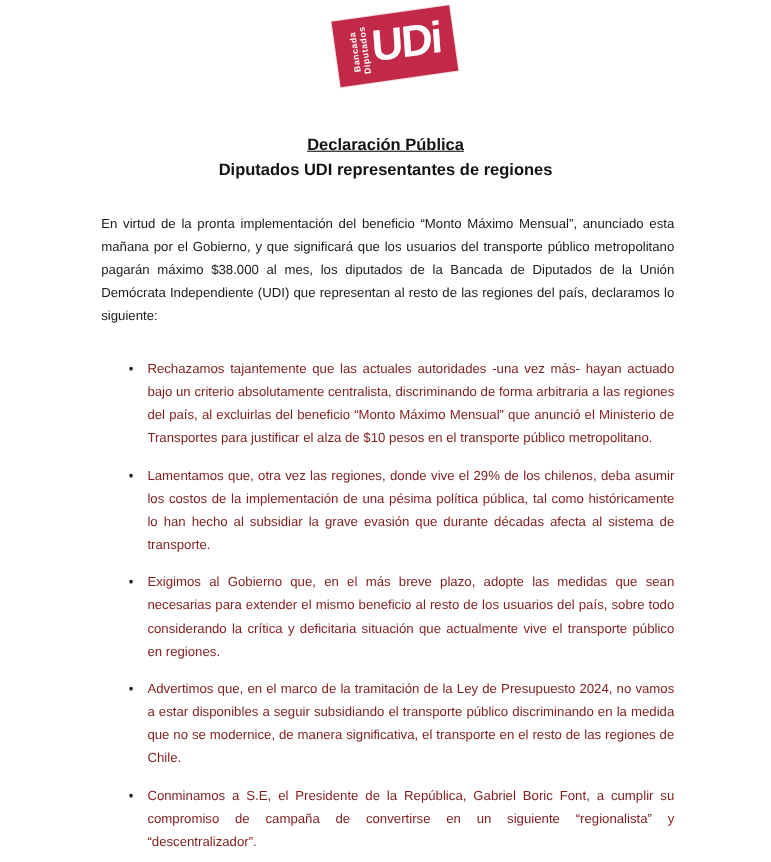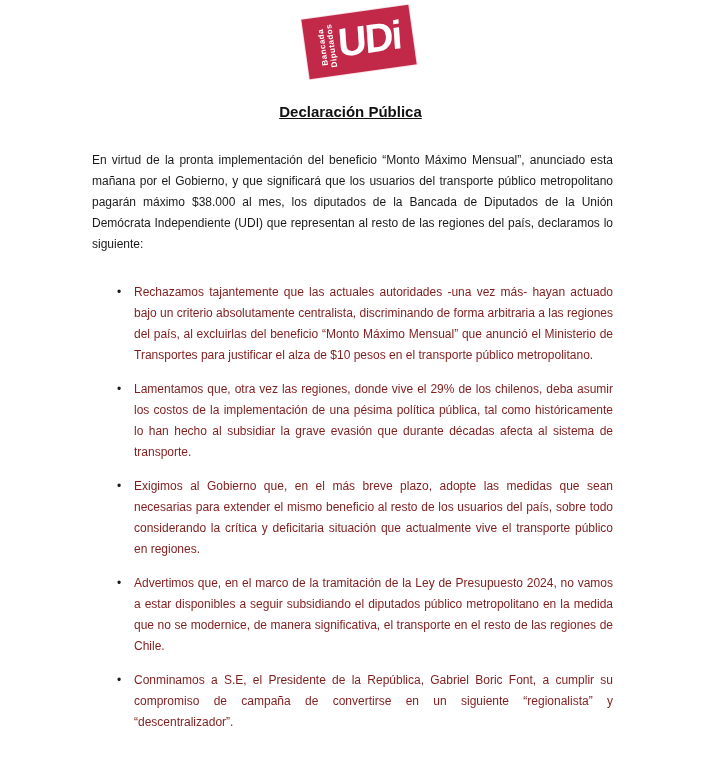--- a/index.html
+++ b/index.html
@@ -49,21 +49,21 @@
     color: #ffffff;
     font-weight: bold;
     font-size: 40px;
     line-height: 40px;
     letter-spacing: -2px;
     transform: skewX(-4deg);
     padding-bottom: 4px;
   }
   
   .title-block {
-    margin-top: 4px;
+    margin-top: 24px;
     text-align: center;
     font-weight: bold;
     font-size: 15px;
     line-height: 23px;
     color: #111111;
   }
   .title-line1 { text-decoration: underline; }
   
   .content {
     width: 521px;
@@ -106,20 +106,21 @@
   <div class="logo-wrap">
     <div class="udi-logo" style="background: rgb(194, 40, 71);">
       <span class="logo-side"><span>Bancada</span>
 <span>Diputados</span></span>
       <span class="logo-main">UDi</span>
     </div>
   </div>
 
   <div class="title-block">
     <div class="title-line1">Declaración Pública</div>
+    <div class="title-line2">Diputados UDI representantes de regiones</div>
   </div>
 
   <div class="content">
 
     <p class="intro">En virtud de la pronta implementación del beneficio “Monto Máximo Mensual”, anunciado esta mañana por el Gobierno, y que significará que los usuarios del transporte público metropolitano pagarán máximo $38.000 al mes, los diputados de la Bancada de Diputados de la Unión Demócrata Independiente (UDI) que representan al resto de las regiones del país, declaramos lo siguiente:</p>
 
     <div class="bullets">
       <div class="bullet-item">
         <span class="bullet-marker">•</span>
         <span class="bullet-text">Rechazamos tajantemente que las actuales autoridades -una vez más- hayan actuado bajo un criterio absolutamente centralista, discriminando de forma arbitraria a las regiones del país, al excluirlas del beneficio “Monto Máximo Mensual” que anunció el Ministerio de Transportes para justificar el alza de $10 pesos en el transporte público metropolitano.</span>
@@ -127,21 +128,21 @@
       <div class="bullet-item">
         <span class="bullet-marker">•</span>
         <span class="bullet-text">Lamentamos que, otra vez las regiones, donde vive el 29% de los chilenos, deba asumir los costos de la implementación de una pésima política pública, tal como históricamente lo han hecho al subsidiar la grave evasión que durante décadas afecta al sistema de transporte.</span>
       </div>
       <div class="bullet-item">
         <span class="bullet-marker">•</span>
         <span class="bullet-text">Exigimos al Gobierno que, en el más breve plazo, adopte las medidas que sean necesarias para extender el mismo beneficio al resto de los usuarios del país, sobre todo considerando la crítica y deficitaria situación que actualmente vive el transporte público en regiones.</span>
       </div>
       <div class="bullet-item">
         <span class="bullet-marker">•</span>
-        <span class="bullet-text">Advertimos que, en el marco de la tramitación de la Ley de Presupuesto 2024, no vamos a estar disponibles a seguir subsidiando el diputados público metropolitano en la medida que no se modernice, de manera significativa, el transporte en el resto de las regiones de Chile.</span>
+        <span class="bullet-text">Advertimos que, en el marco de la tramitación de la Ley de Presupuesto 2024, no vamos a estar disponibles a seguir subsidiando el transporte público discriminando en la medida que no se modernice, de manera significativa, el transporte en el resto de las regiones de Chile.</span>
       </div>
       <div class="bullet-item">
         <span class="bullet-marker">•</span>
         <span class="bullet-text">Conminamos a S.E, el Presidente de la República, Gabriel Boric Font, a cumplir su compromiso de campaña de convertirse en un siguiente “regionalista” y “descentralizador”.</span>
       </div>
     </div>
   </div>
 
 </div>
 

